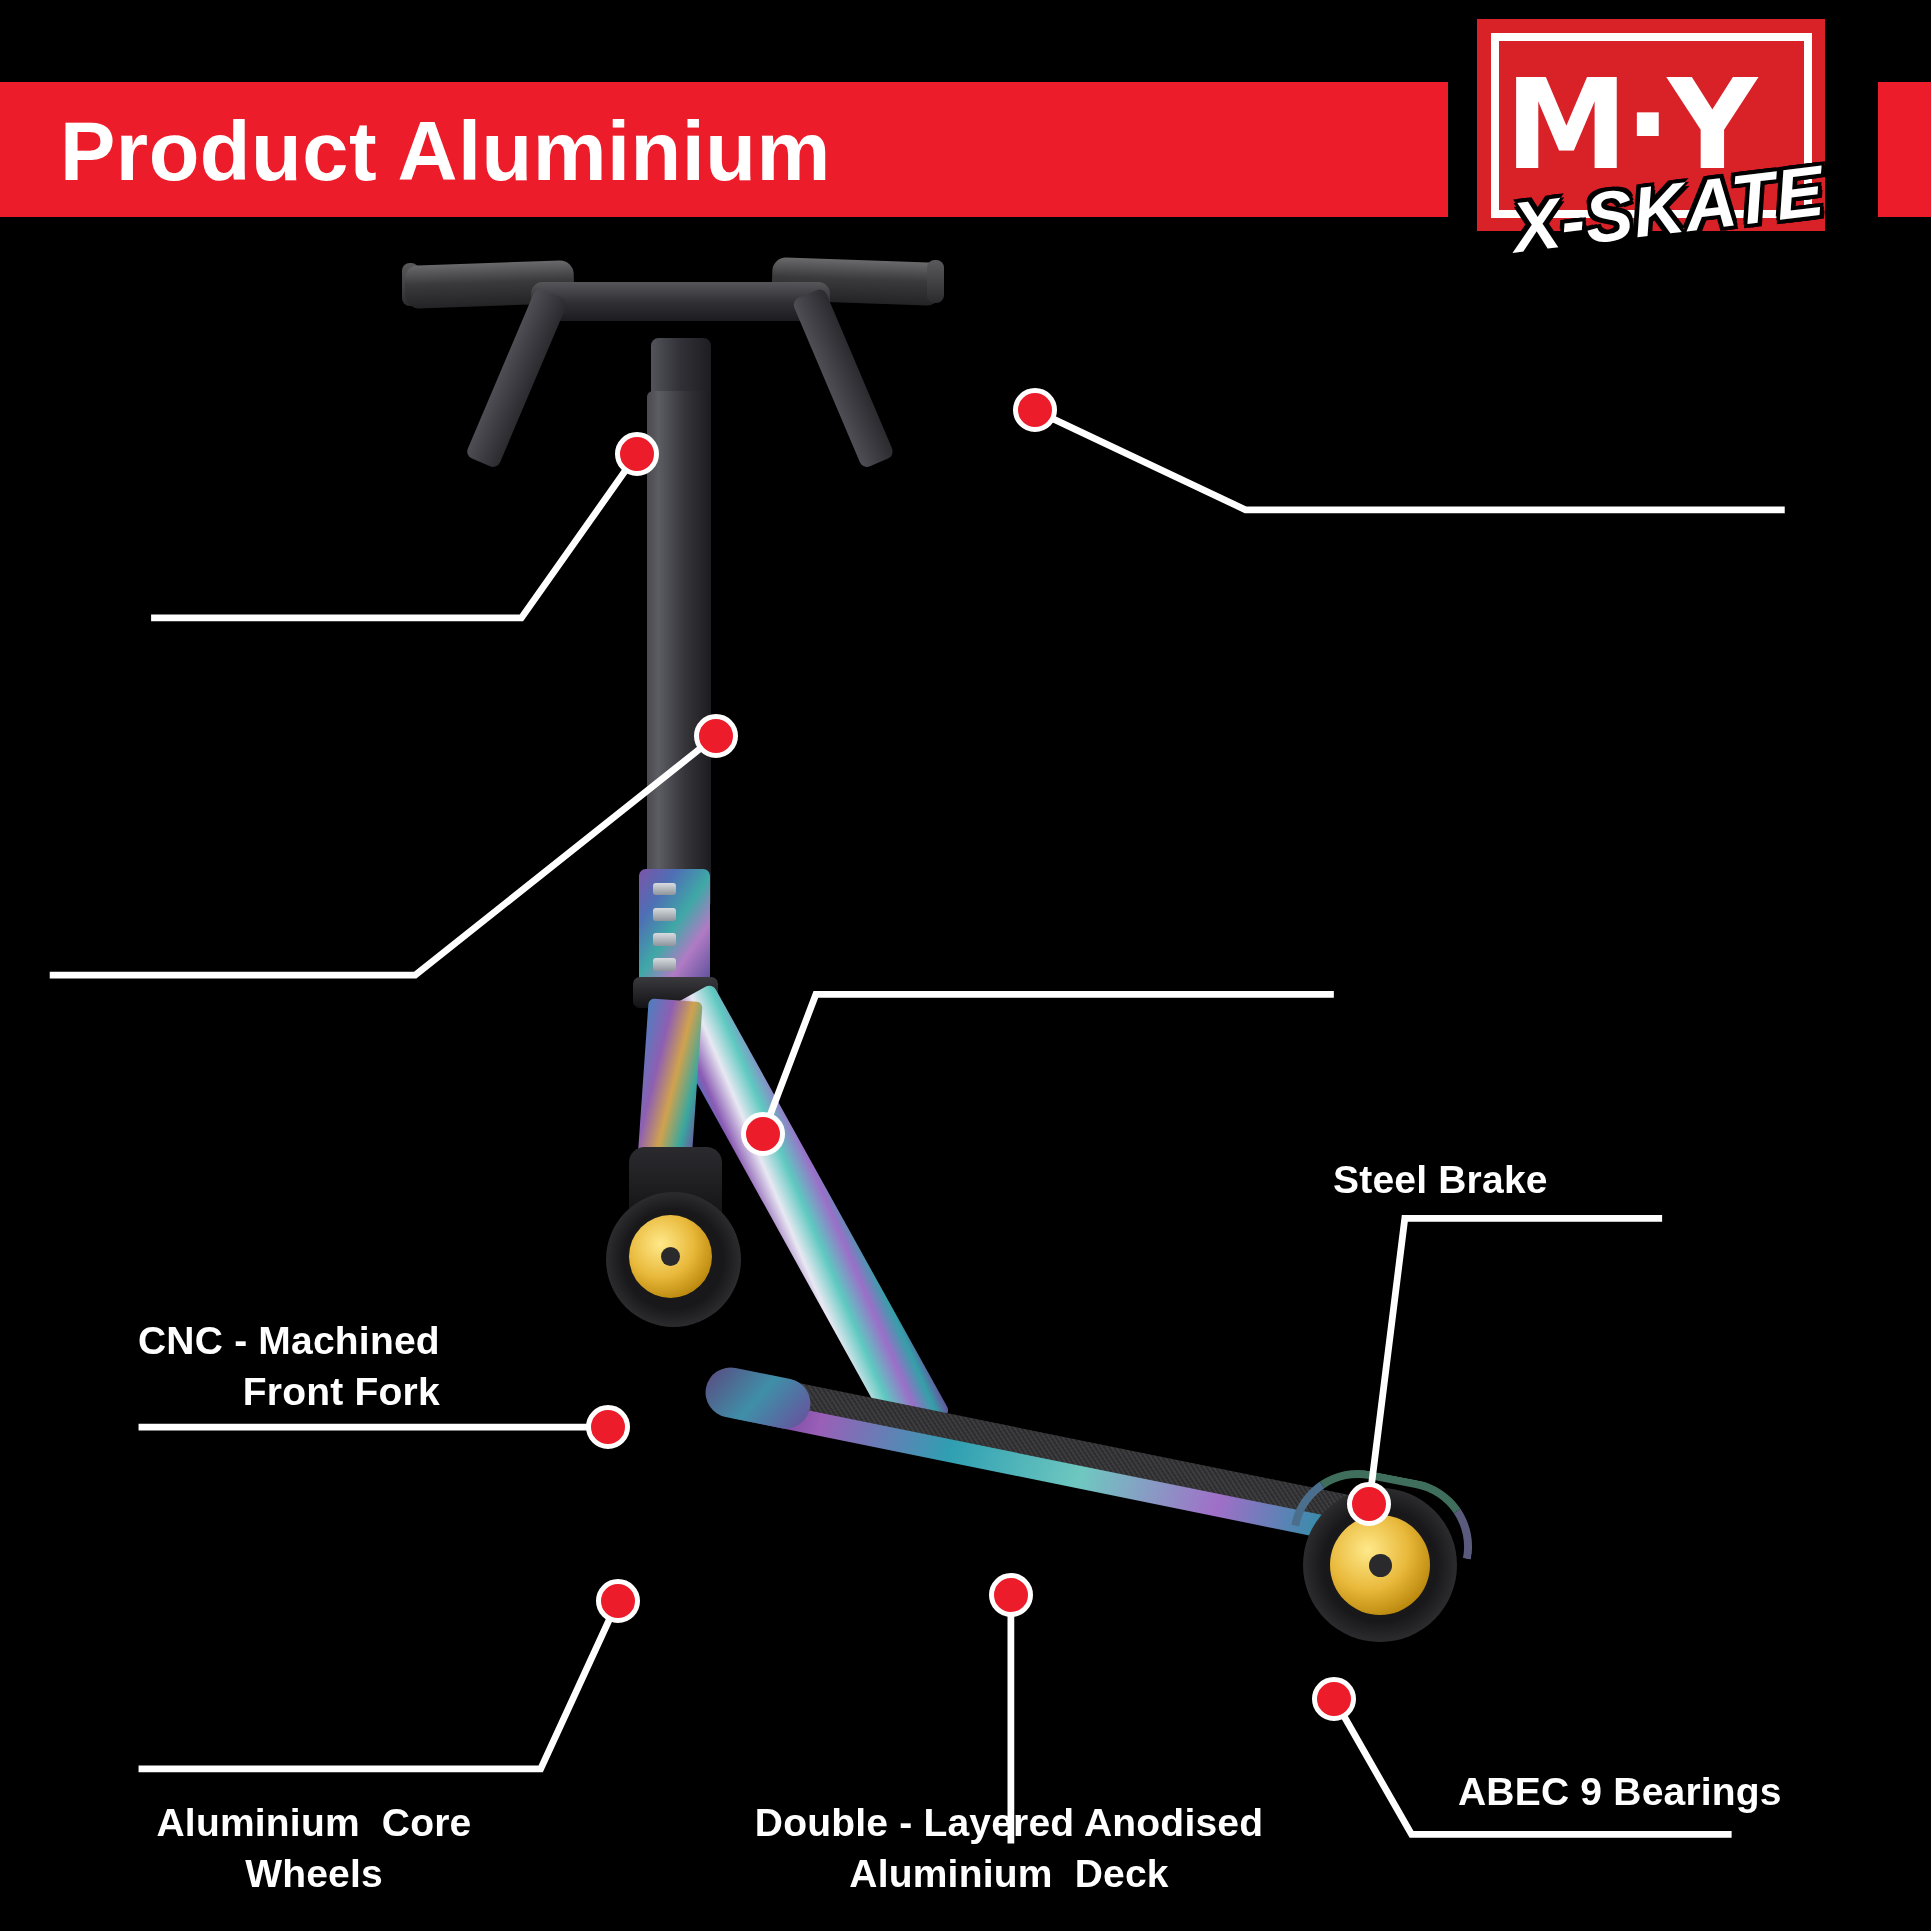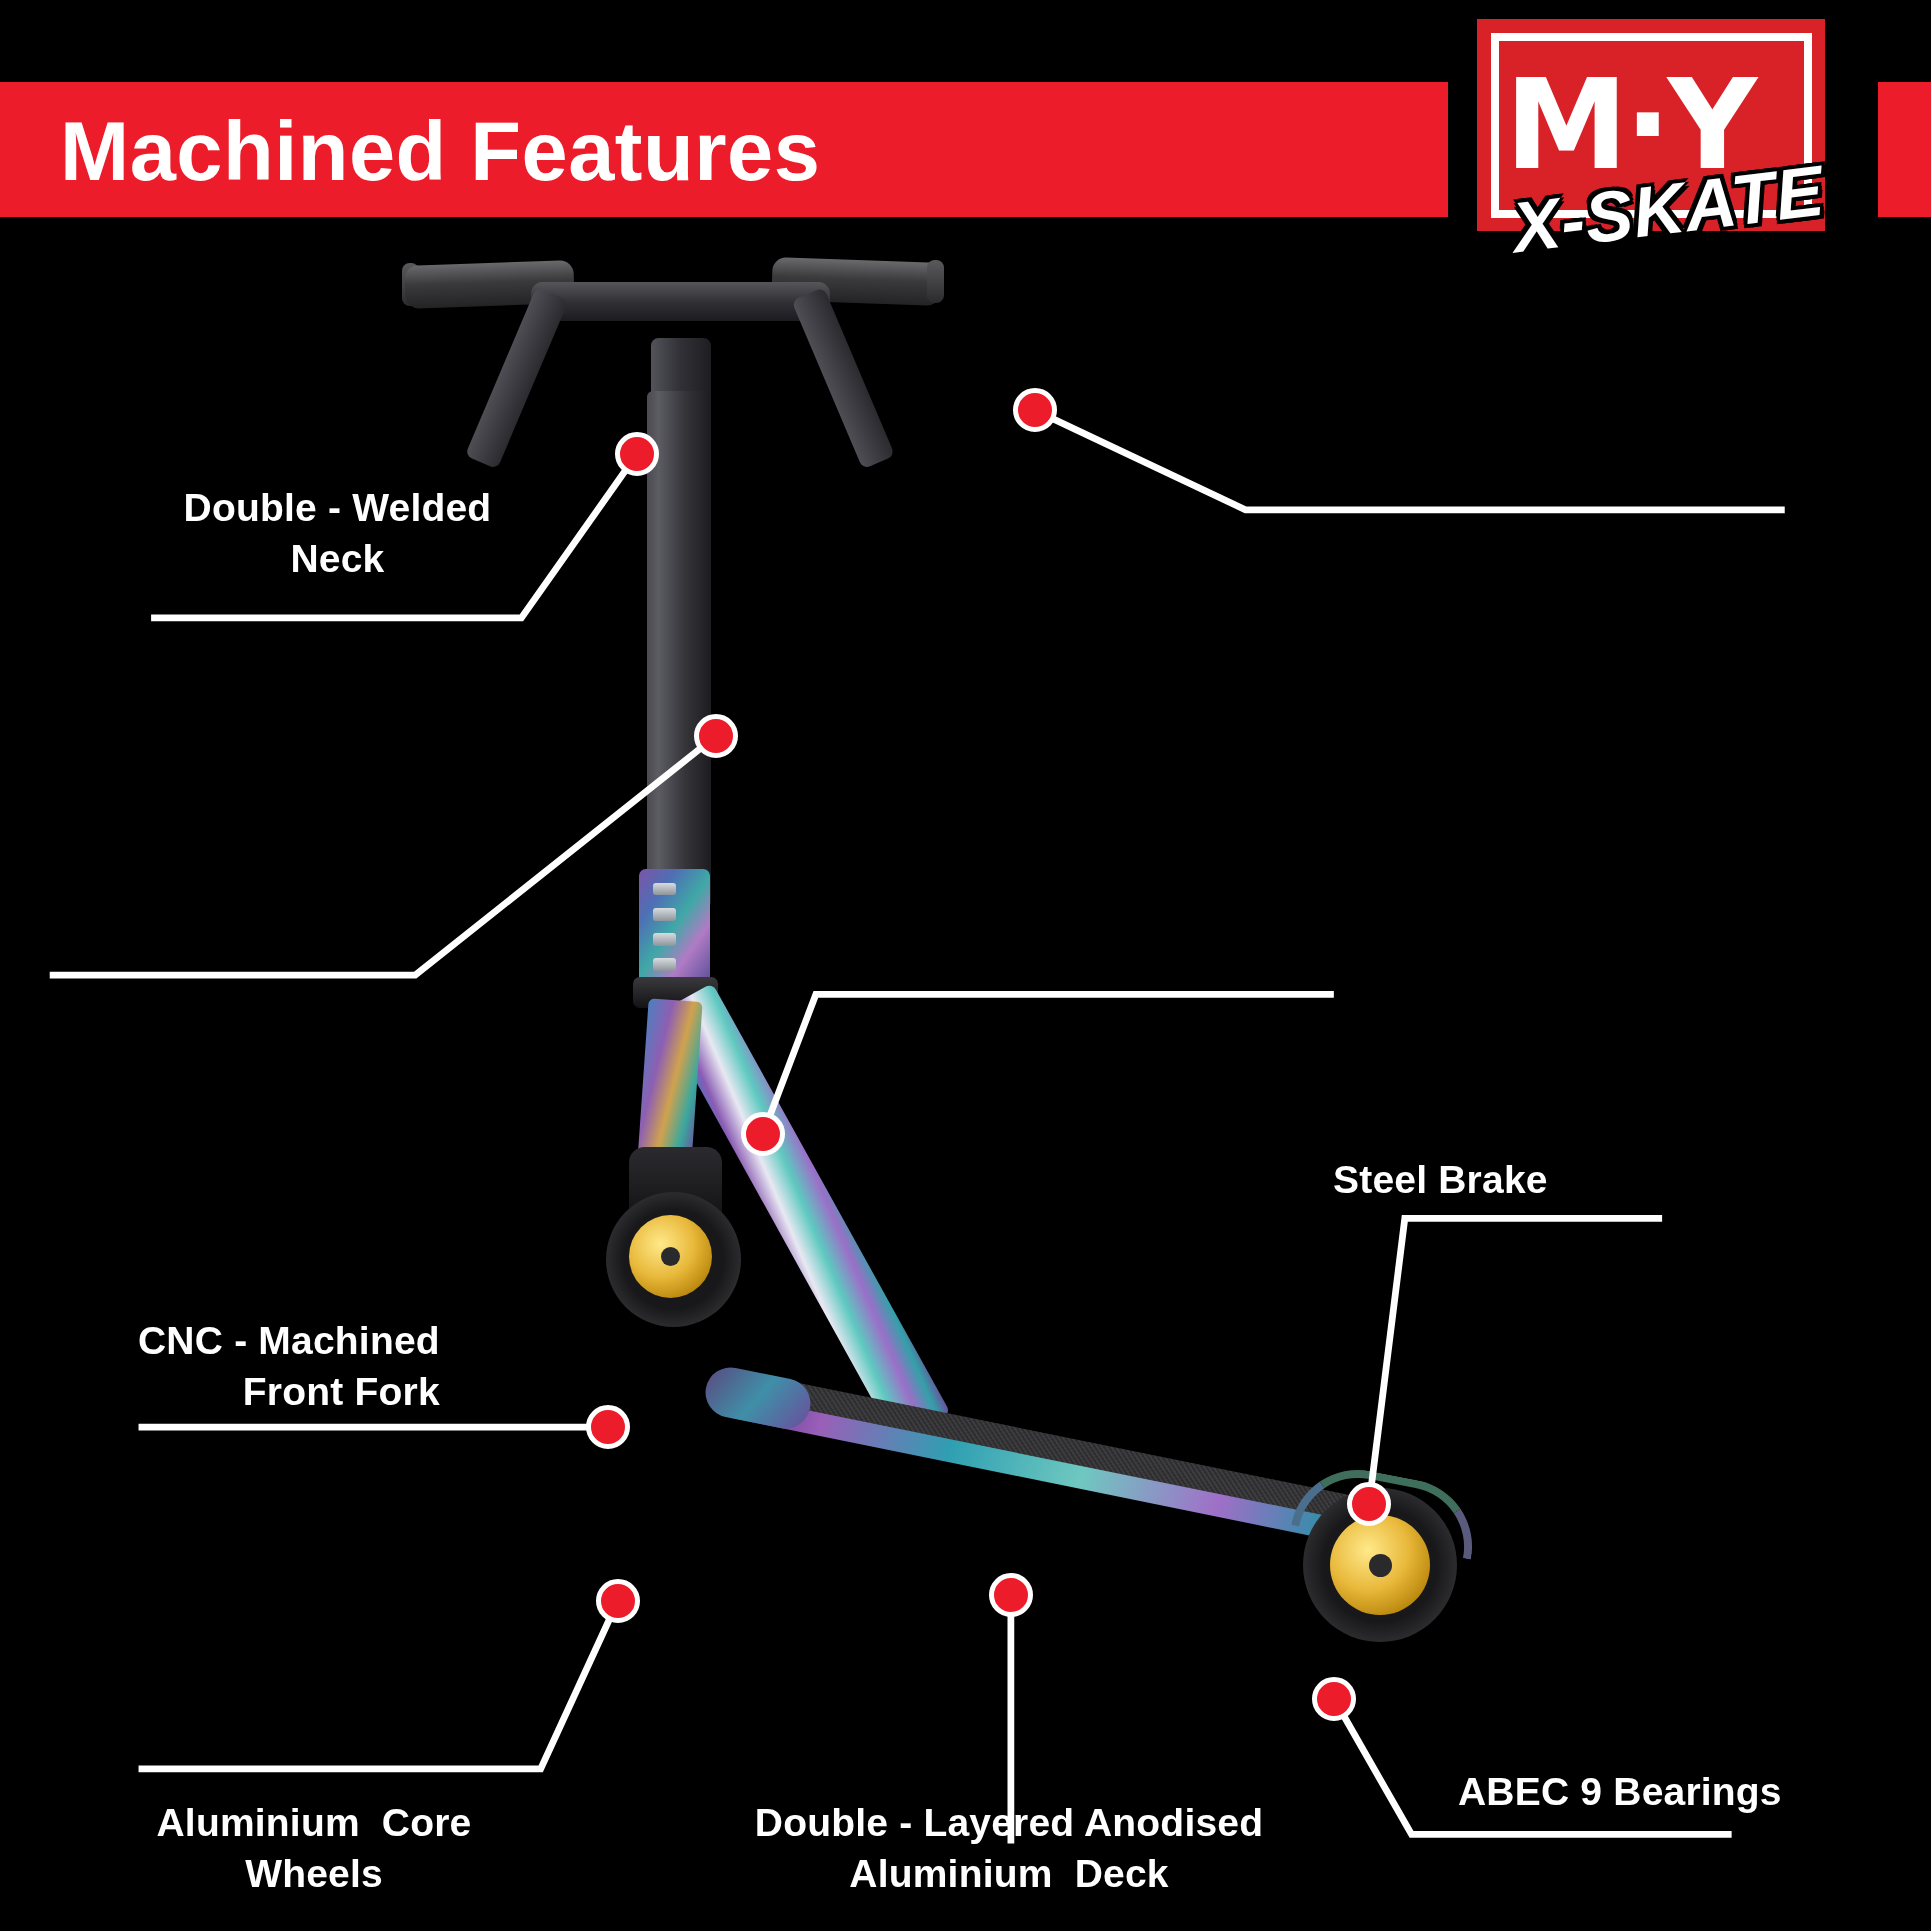--- a/index.html
+++ b/index.html
@@ -95,21 +95,21 @@
   .lead{position:absolute;overflow:visible;pointer-events:none;}
   .dot{position:absolute;width:44px;height:44px;border-radius:50%;background:#ED1C2A;
        border:5.8px solid #fff;box-sizing:border-box;}
 </style>
 </head>
 <body>
 
 <div id="stage">
 
   <div class="hdr-bar"></div>
-  <div class="hdr-title">Machined Features</div>
+  <div class="hdr-title">Product Aluminium</div>
   <div class="hdr-accent"></div>
 
   <div class="logo">
     <div class="logo-box">
       <div class="logo-box-inner"></div>
     </div>
     <div class="logo-my">M·Y</div>
     <div class="logo-skate">X-SKATE</div>
   </div>
 
@@ -175,22 +175,20 @@
   <div class="dot" style="left:615px;top:432px"></div>
   <div class="dot" style="left:1013px;top:388px"></div>
   <div class="dot" style="left:694px;top:714px"></div>
   <div class="dot" style="left:741px;top:1112px"></div>
   <div class="dot" style="left:1347px;top:1482px"></div>
   <div class="dot" style="left:586px;top:1405px"></div>
   <div class="dot" style="left:596px;top:1579px"></div>
   <div class="dot" style="left:989px;top:1573px"></div>
   <div class="dot" style="left:1312px;top:1677px"></div>
 
-  <div class="label" style="left:154px;top:483px;width:367px;text-align:center">Double - Welded
-Neck</div>
 
 
 
 
   <div class="label" style="left:1333px;top:1155px;text-align:center">Steel Brake</div>
 
   <div class="label" style="left:138px;top:1316px;text-align:right">CNC - Machined
 Front Fork</div>
 
   <div class="label" style="left:116px;top:1798px;width:396px;text-align:center">Aluminium  Core

